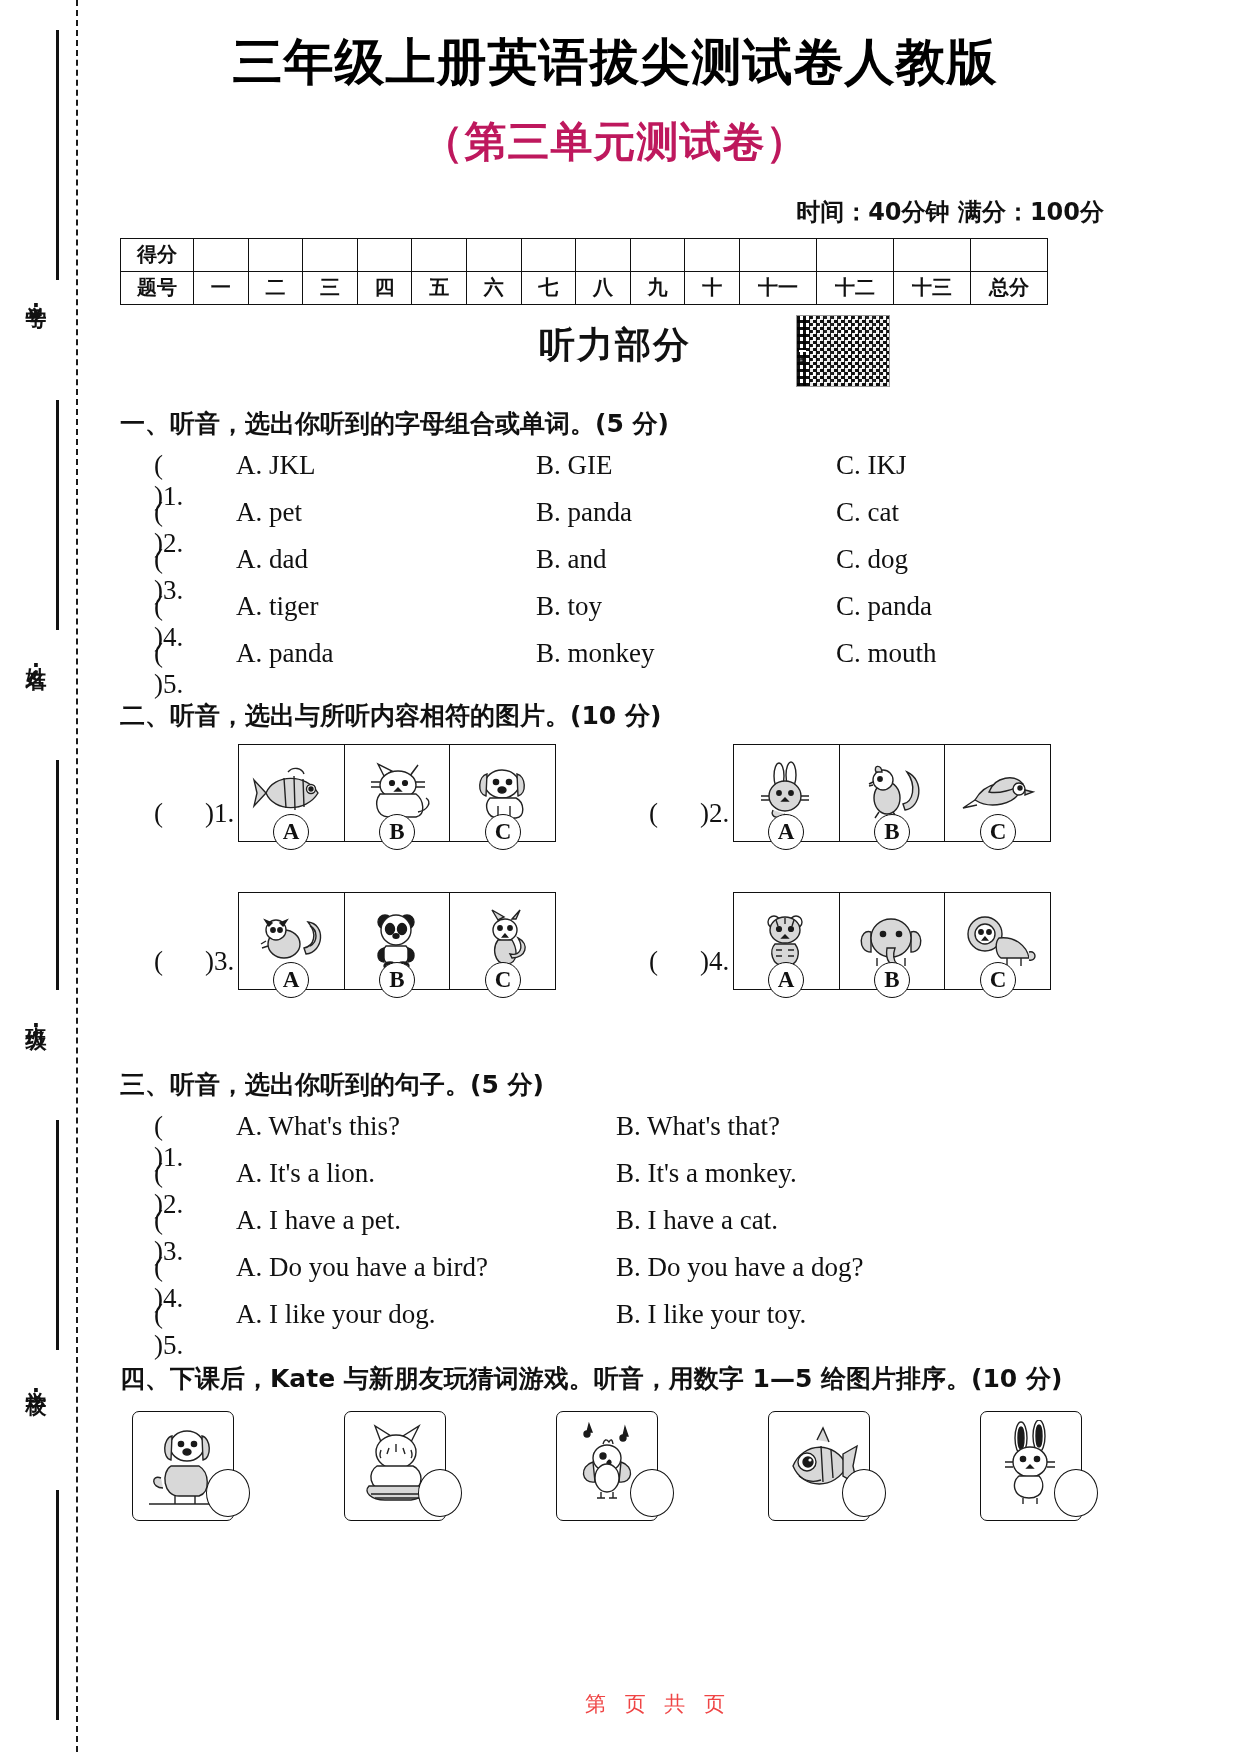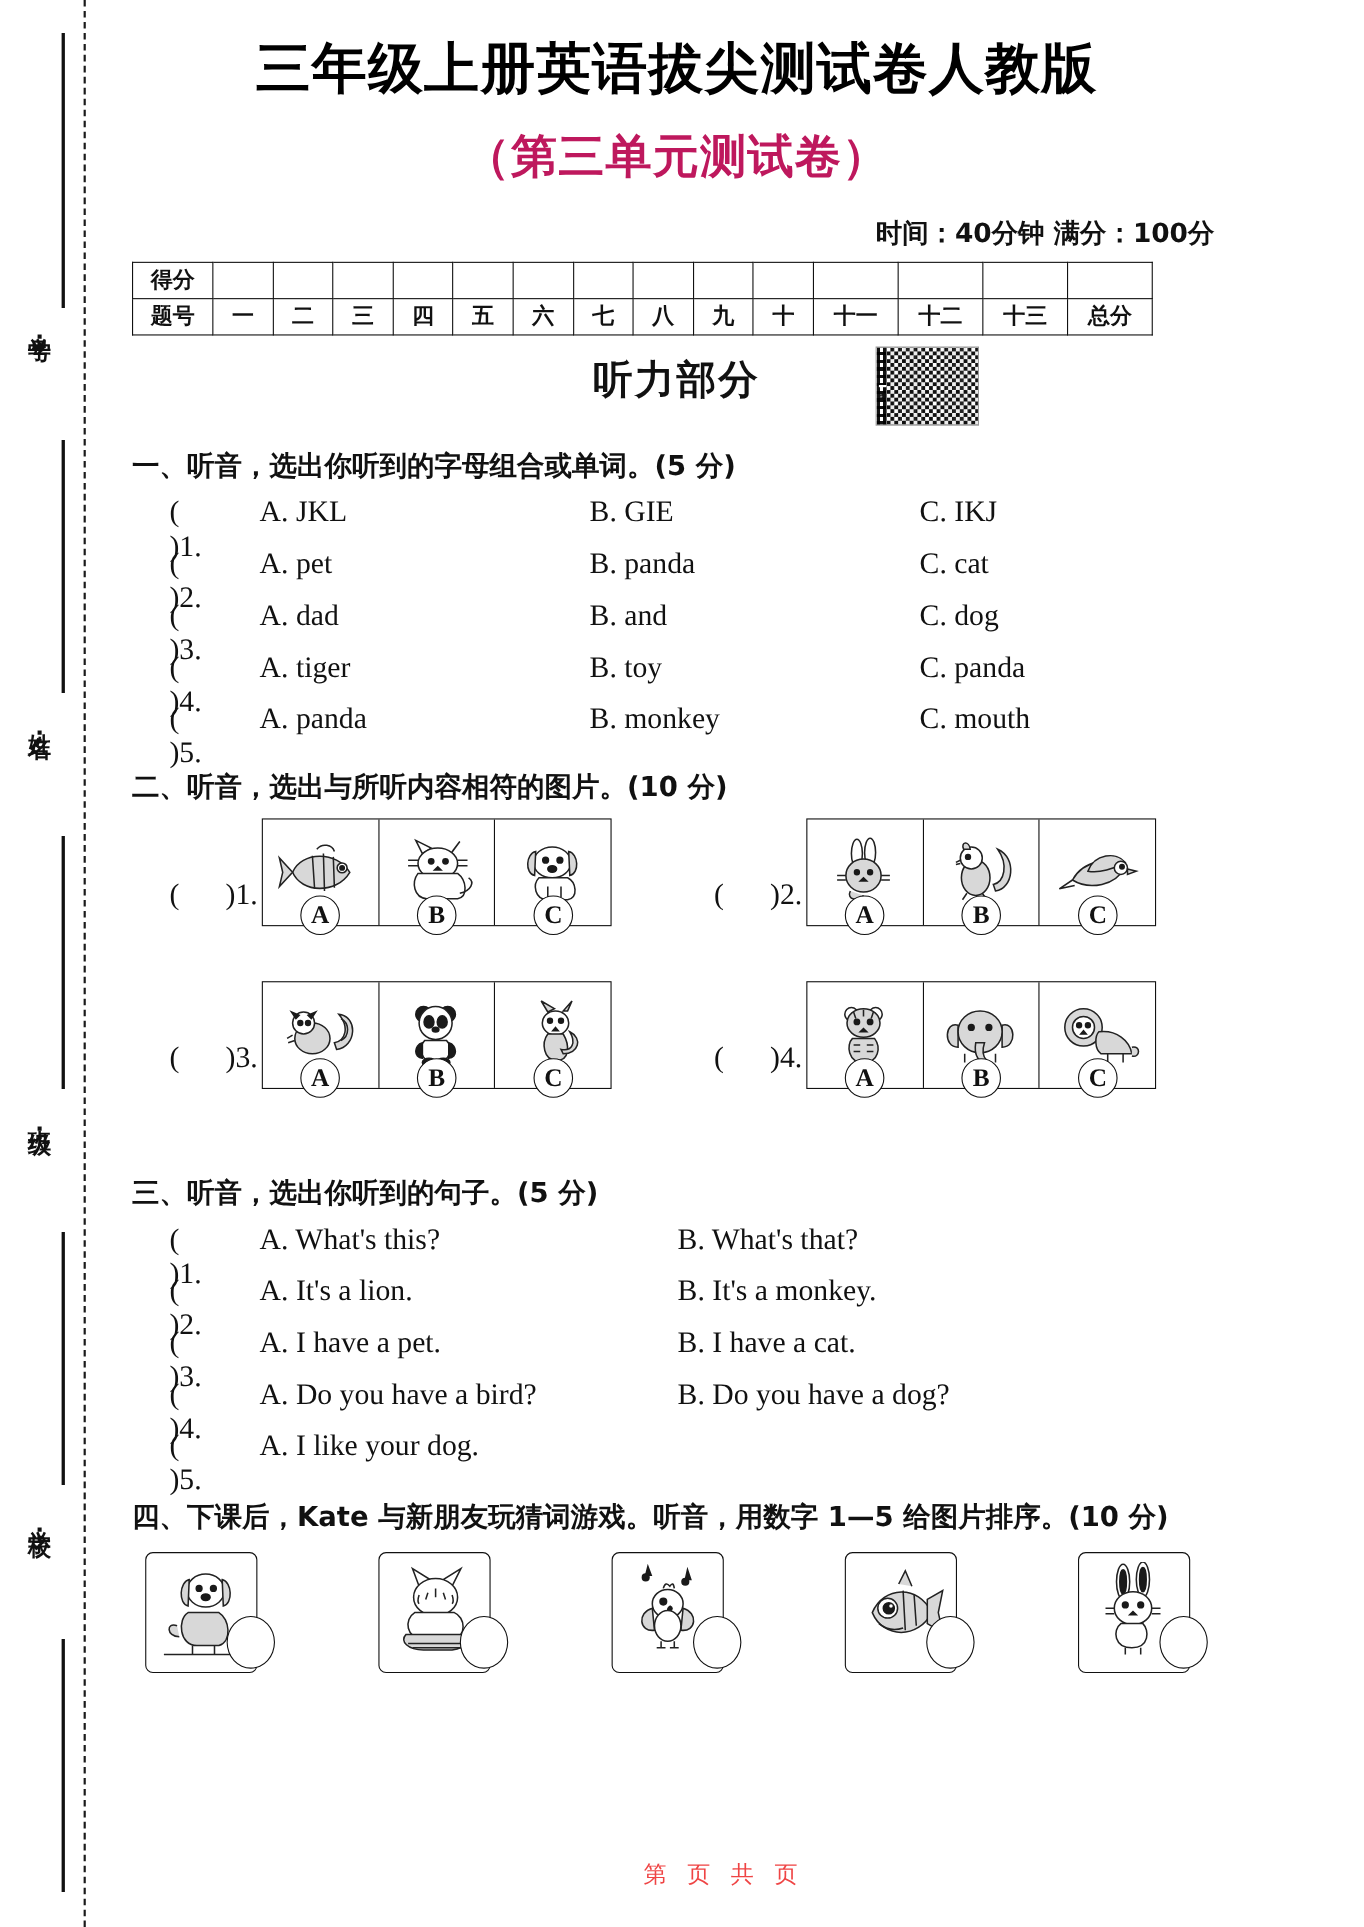--- a/index.html
+++ b/index.html
@@ -673,20 +673,21 @@
         <span class="opt-b">B. I have a cat.</span>
       </div>
       <div class="mcq-row">
         <span class="mcq-bracket">(<span class="sp"></span>)<span>4.</span></span>
         <span class="opt-a">A. Do you have a bird?</span>
         <span class="opt-b">B. Do you have a dog?</span>
       </div>
       <div class="mcq-row">
         <span class="mcq-bracket">(<span class="sp"></span>)<span>5.</span></span>
         <span class="opt-a">A. I like your dog.</span>
+        <span class="opt-b">B. I like your toy.</span>
       </div>
     </div>
 
     <div class="sec-title" style="margin-top:16px;">四、下课后，Kate 与新朋友玩猜词游戏。听音，用数字 1—5 给图片排序。(10 分)</div>
     <div class="cards">
       <div class="card-wrap">
         <div class="card">
           <svg class="ink" width="84" height="92" viewBox="0 0 84 92">
             <ellipse cx="46" cy="26" rx="17" ry="15" class="fillwhite"></ellipse>
             <path class="fillgray" d="M31 16 C22 18,21 38,30 40 Z"></path>

